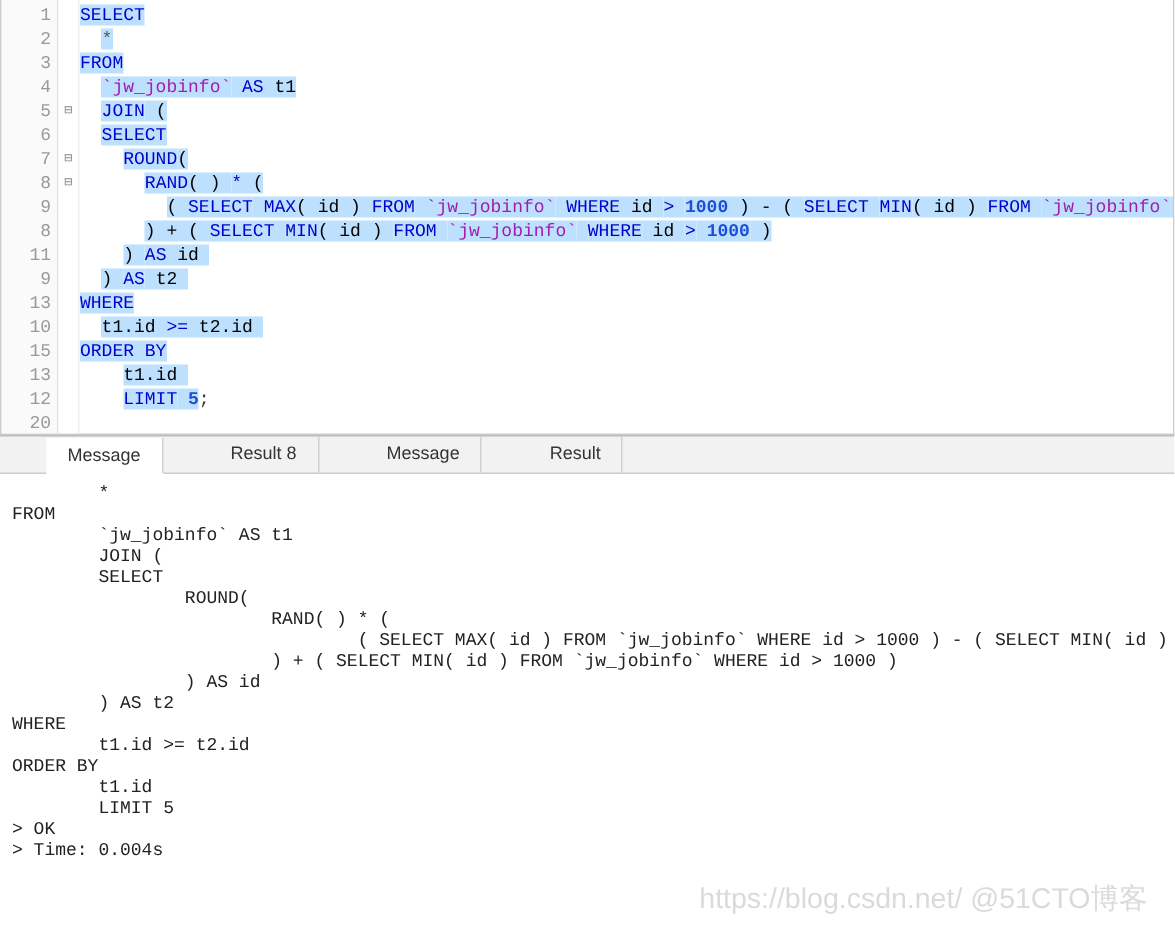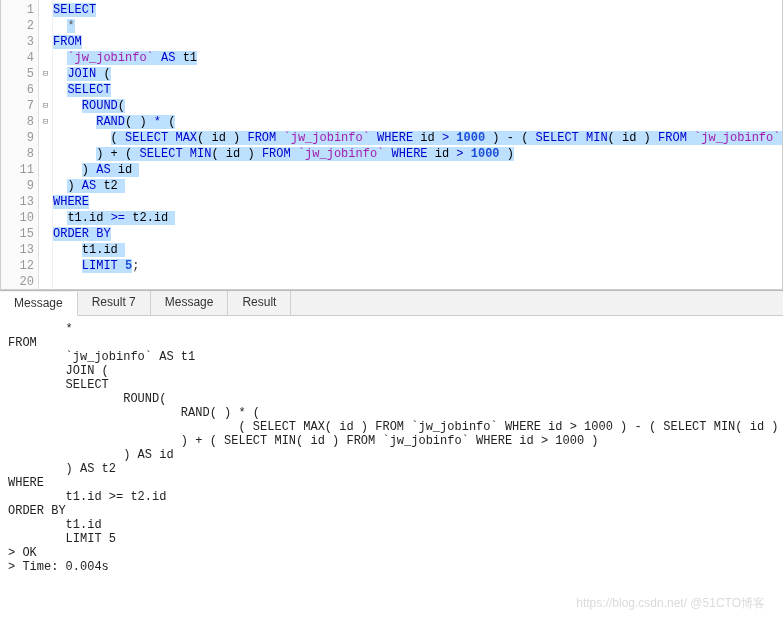--- a/index.html
+++ b/index.html
@@ -69,20 +69,21 @@
     display: flex;
     height: 26px;
   }
   .tab {
     padding: 4px 14px;
     border-right: 1px solid #d0d0d0;
     font-family: sans-serif;
     font-size: 12px;
     color: #333;
     cursor: pointer;
+    margin-left: 31px;
   }
   .tab.active {
     background: #fff;
     border-bottom: 1px solid #fff;
     position: relative;
     top: 1px;
   }
   .output-area {
     padding: 6px 8px;
     white-space: pre;
@@ -91,21 +92,21 @@
     color: #222;
     height: 290px;
     overflow: auto;
   }
   .watermark {
     position: absolute;
     right: 18px;
     bottom: 18px;
     color: rgba(150,150,150,0.35);
     font-family: sans-serif;
-    font-size: 12px;
+    font-size: 19px;
     pointer-events: none;
   }
 </style>
 </head>
 <body>
 
 <div class="editor-area">
   <div class="gutter" id="gutter">
       <div class="gutter-line">1</div>
       <div class="gutter-line">2</div>
@@ -144,21 +145,21 @@
       <div class="fold-mark"></div>
       <div class="fold-mark"></div>
       <div class="fold-mark"></div>
       <div class="fold-mark"></div>
     </div>
   <div class="code-area" id="code"><div class="code-line"><span class="kw hl">SELECT</span></div><div class="code-line"><span class="">  </span><span class="star hl">*</span></div><div class="code-line"><span class="kw hl">FROM</span></div><div class="code-line"><span class="">  </span><span class="str hl">`jw_jobinfo`</span><span class="hl"> </span><span class="kw hl">AS</span><span class="hl"> t1</span></div><div class="code-line"><span class="">  </span><span class="kw hl">JOIN</span><span class="hl"> (</span></div><div class="code-line"><span class="">  </span><span class="kw hl">SELECT</span></div><div class="code-line"><span class="">    </span><span class="kw hl">ROUND</span><span class="hl">(</span></div><div class="code-line"><span class="">      </span><span class="kw hl">RAND</span><span class="hl">( ) </span><span class="kw hl">*</span><span class="hl"> (</span></div><div class="code-line"><span class="">        </span><span class="hl">( </span><span class="kw hl">SELECT</span><span class="hl"> </span><span class="kw hl">MAX</span><span class="hl">( id ) </span><span class="kw hl">FROM</span><span class="hl"> </span><span class="str hl">`jw_jobinfo`</span><span class="hl"> </span><span class="kw hl">WHERE</span><span class="hl"> id </span><span class="kw hl">&gt;</span><span class="hl"> </span><span class="num hl">1000</span><span class="hl"> ) - ( </span><span class="kw hl">SELECT</span><span class="hl"> </span><span class="kw hl">MIN</span><span class="hl">( id ) </span><span class="kw hl">FROM</span><span class="hl"> </span><span class="str hl">`jw_jobinfo`</span><span class="hl"> </span></div><div class="code-line"><span class="">      </span><span class="hl">) + ( </span><span class="kw hl">SELECT</span><span class="hl"> </span><span class="kw hl">MIN</span><span class="hl">( id ) </span><span class="kw hl">FROM</span><span class="hl"> </span><span class="str hl">`jw_jobinfo`</span><span class="hl"> </span><span class="kw hl">WHERE</span><span class="hl"> id </span><span class="kw hl">&gt;</span><span class="hl"> </span><span class="num hl">1000</span><span class="hl"> )</span></div><div class="code-line"><span class="">    </span><span class="hl">) </span><span class="kw hl">AS</span><span class="hl"> id </span></div><div class="code-line"><span class="">  </span><span class="hl">) </span><span class="kw hl">AS</span><span class="hl"> t2 </span></div><div class="code-line"><span class="kw hl">WHERE</span></div><div class="code-line"><span class="">  </span><span class="hl">t1.id </span><span class="kw hl">&gt;=</span><span class="hl"> t2.id </span></div><div class="code-line"><span class="kw hl">ORDER BY</span></div><div class="code-line"><span class="">    </span><span class="hl">t1.id </span></div><div class="code-line"><span class="">    </span><span class="kw hl">LIMIT</span><span class="hl"> </span><span class="num hl">5</span><span class="punct">;</span></div><div class="code-line"></div></div>
 </div>
 
 <div class="tabs" id="tabs">
     <div class="tab active">Message</div>
-    <div class="tab">Result 7</div>
+    <div class="tab">Result 8</div>
     <div class="tab">Message</div>
     <div class="tab">Result</div>
   </div>
 
 <div class="output-area" id="output">        *
 FROM
         `jw_jobinfo` AS t1
         JOIN (
         SELECT
                 ROUND(

